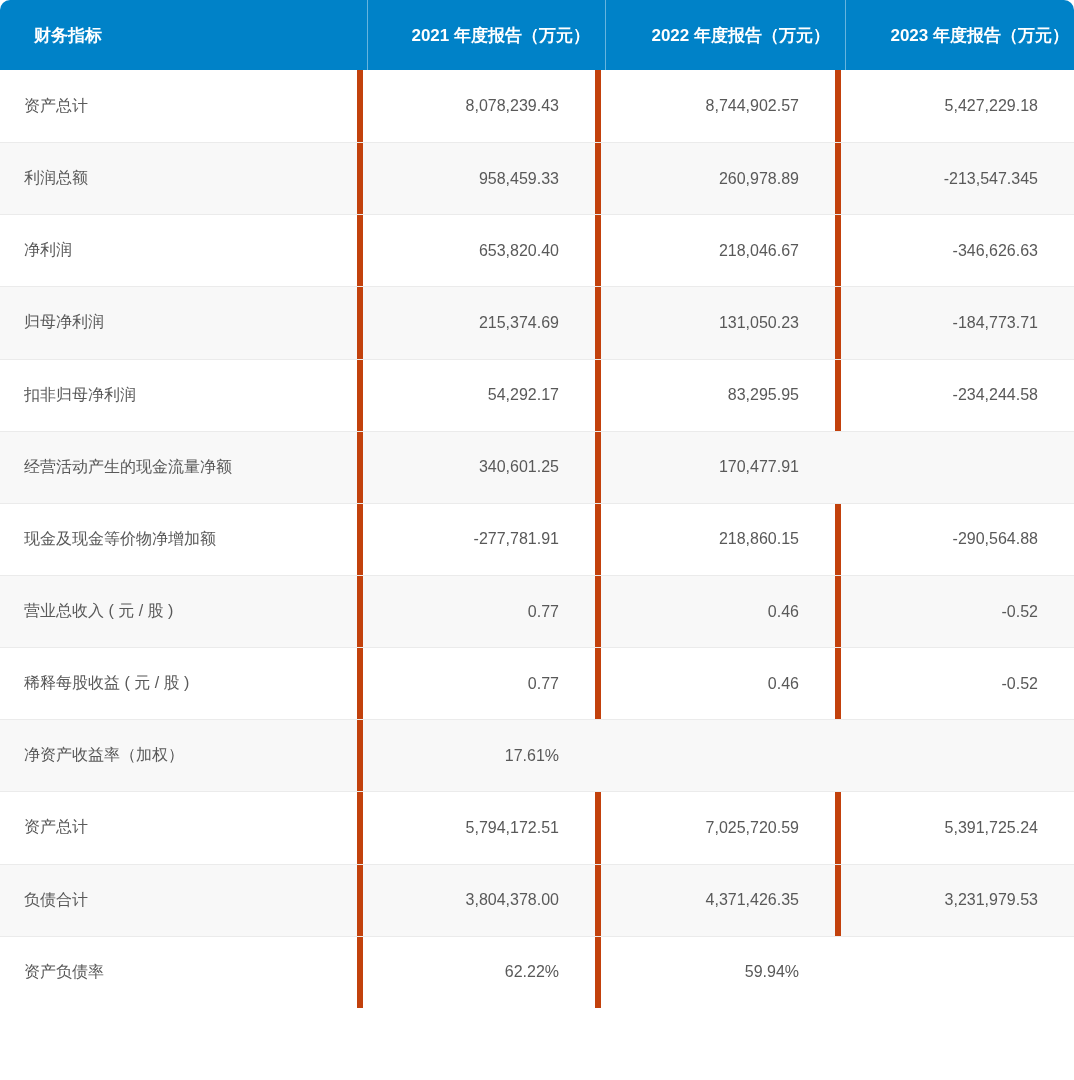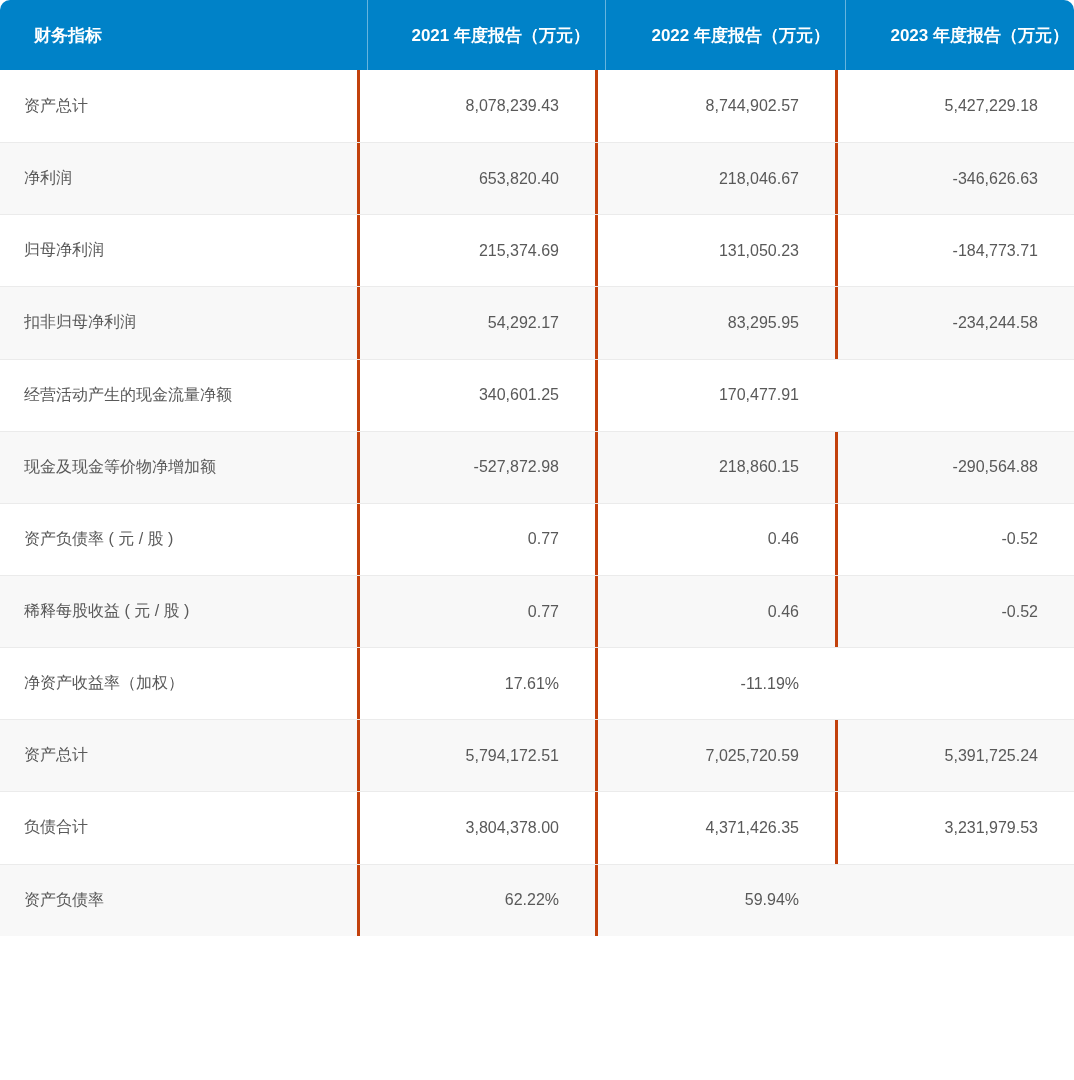--- a/index.html
+++ b/index.html
@@ -58,40 +58,46 @@
     color: #595959;
     white-space: nowrap;
     overflow: hidden;
   }
   .label-cell { padding-left: 24px; }
   .value-cell {
     justify-content: flex-end;
     padding-right: 36px;
   }
   .value-cell + .value-cell, .label-cell + .value-cell {
-    border-left: 3px solid #c2410c;
+    border-left: 6px solid #c2410c;
     padding-left: 16px;
   }
 </style>
 </head>
 <body>
 
 <div class="fin-table">
   <div class="hdr-row">
     <div class="hdr-cell first">财务指标</div>
     <div class="hdr-cell">2021 年度报告（万元）</div>
     <div class="hdr-cell">2022 年度报告（万元）</div>
     <div class="hdr-cell">2023 年度报告（万元）</div>
   </div>
   <div class="tbl-body">
       <div class="row">
         <div class="cell label-cell">资产总计</div>
         <div class="cell value-cell">8,078,239.43</div>
         <div class="cell value-cell">8,744,902.57</div>
         <div class="cell value-cell">5,427,229.18</div>
+      </div>
+      <div class="row">
+        <div class="cell label-cell">利润总额</div>
+        <div class="cell value-cell">958,459.33</div>
+        <div class="cell value-cell">260,978.89</div>
+        <div class="cell value-cell">-213,547.345</div>
       </div>
       <div class="row">
         <div class="cell label-cell">净利润</div>
         <div class="cell value-cell">653,820.40</div>
         <div class="cell value-cell">218,046.67</div>
         <div class="cell value-cell">-346,626.63</div>
       </div>
       <div class="row">
         <div class="cell label-cell">归母净利润</div>
         <div class="cell value-cell">215,374.69</div>
@@ -104,40 +110,39 @@
         <div class="cell value-cell">83,295.95</div>
         <div class="cell value-cell">-234,244.58</div>
       </div>
       <div class="row">
         <div class="cell label-cell">经营活动产生的现金流量净额</div>
         <div class="cell value-cell">340,601.25</div>
         <div class="cell value-cell">170,477.91</div>
       </div>
       <div class="row">
         <div class="cell label-cell">现金及现金等价物净增加额</div>
-        <div class="cell value-cell">-527,872.98</div>
+        <div class="cell value-cell">-277,781.91</div>
         <div class="cell value-cell">218,860.15</div>
         <div class="cell value-cell">-290,564.88</div>
       </div>
       <div class="row">
-        <div class="cell label-cell">资产负债率 ( 元 / 股 )</div>
+        <div class="cell label-cell">营业总收入 ( 元 / 股 )</div>
         <div class="cell value-cell">0.77</div>
         <div class="cell value-cell">0.46</div>
         <div class="cell value-cell">-0.52</div>
       </div>
       <div class="row">
         <div class="cell label-cell">稀释每股收益 ( 元 / 股 )</div>
         <div class="cell value-cell">0.77</div>
         <div class="cell value-cell">0.46</div>
         <div class="cell value-cell">-0.52</div>
       </div>
       <div class="row">
         <div class="cell label-cell">净资产收益率（加权）</div>
         <div class="cell value-cell">17.61%</div>
-        <div class="cell value-cell">-11.19%</div>
       </div>
       <div class="row">
         <div class="cell label-cell">资产总计</div>
         <div class="cell value-cell">5,794,172.51</div>
         <div class="cell value-cell">7,025,720.59</div>
         <div class="cell value-cell">5,391,725.24</div>
       </div>
       <div class="row">
         <div class="cell label-cell">负债合计</div>
         <div class="cell value-cell">3,804,378.00</div>

